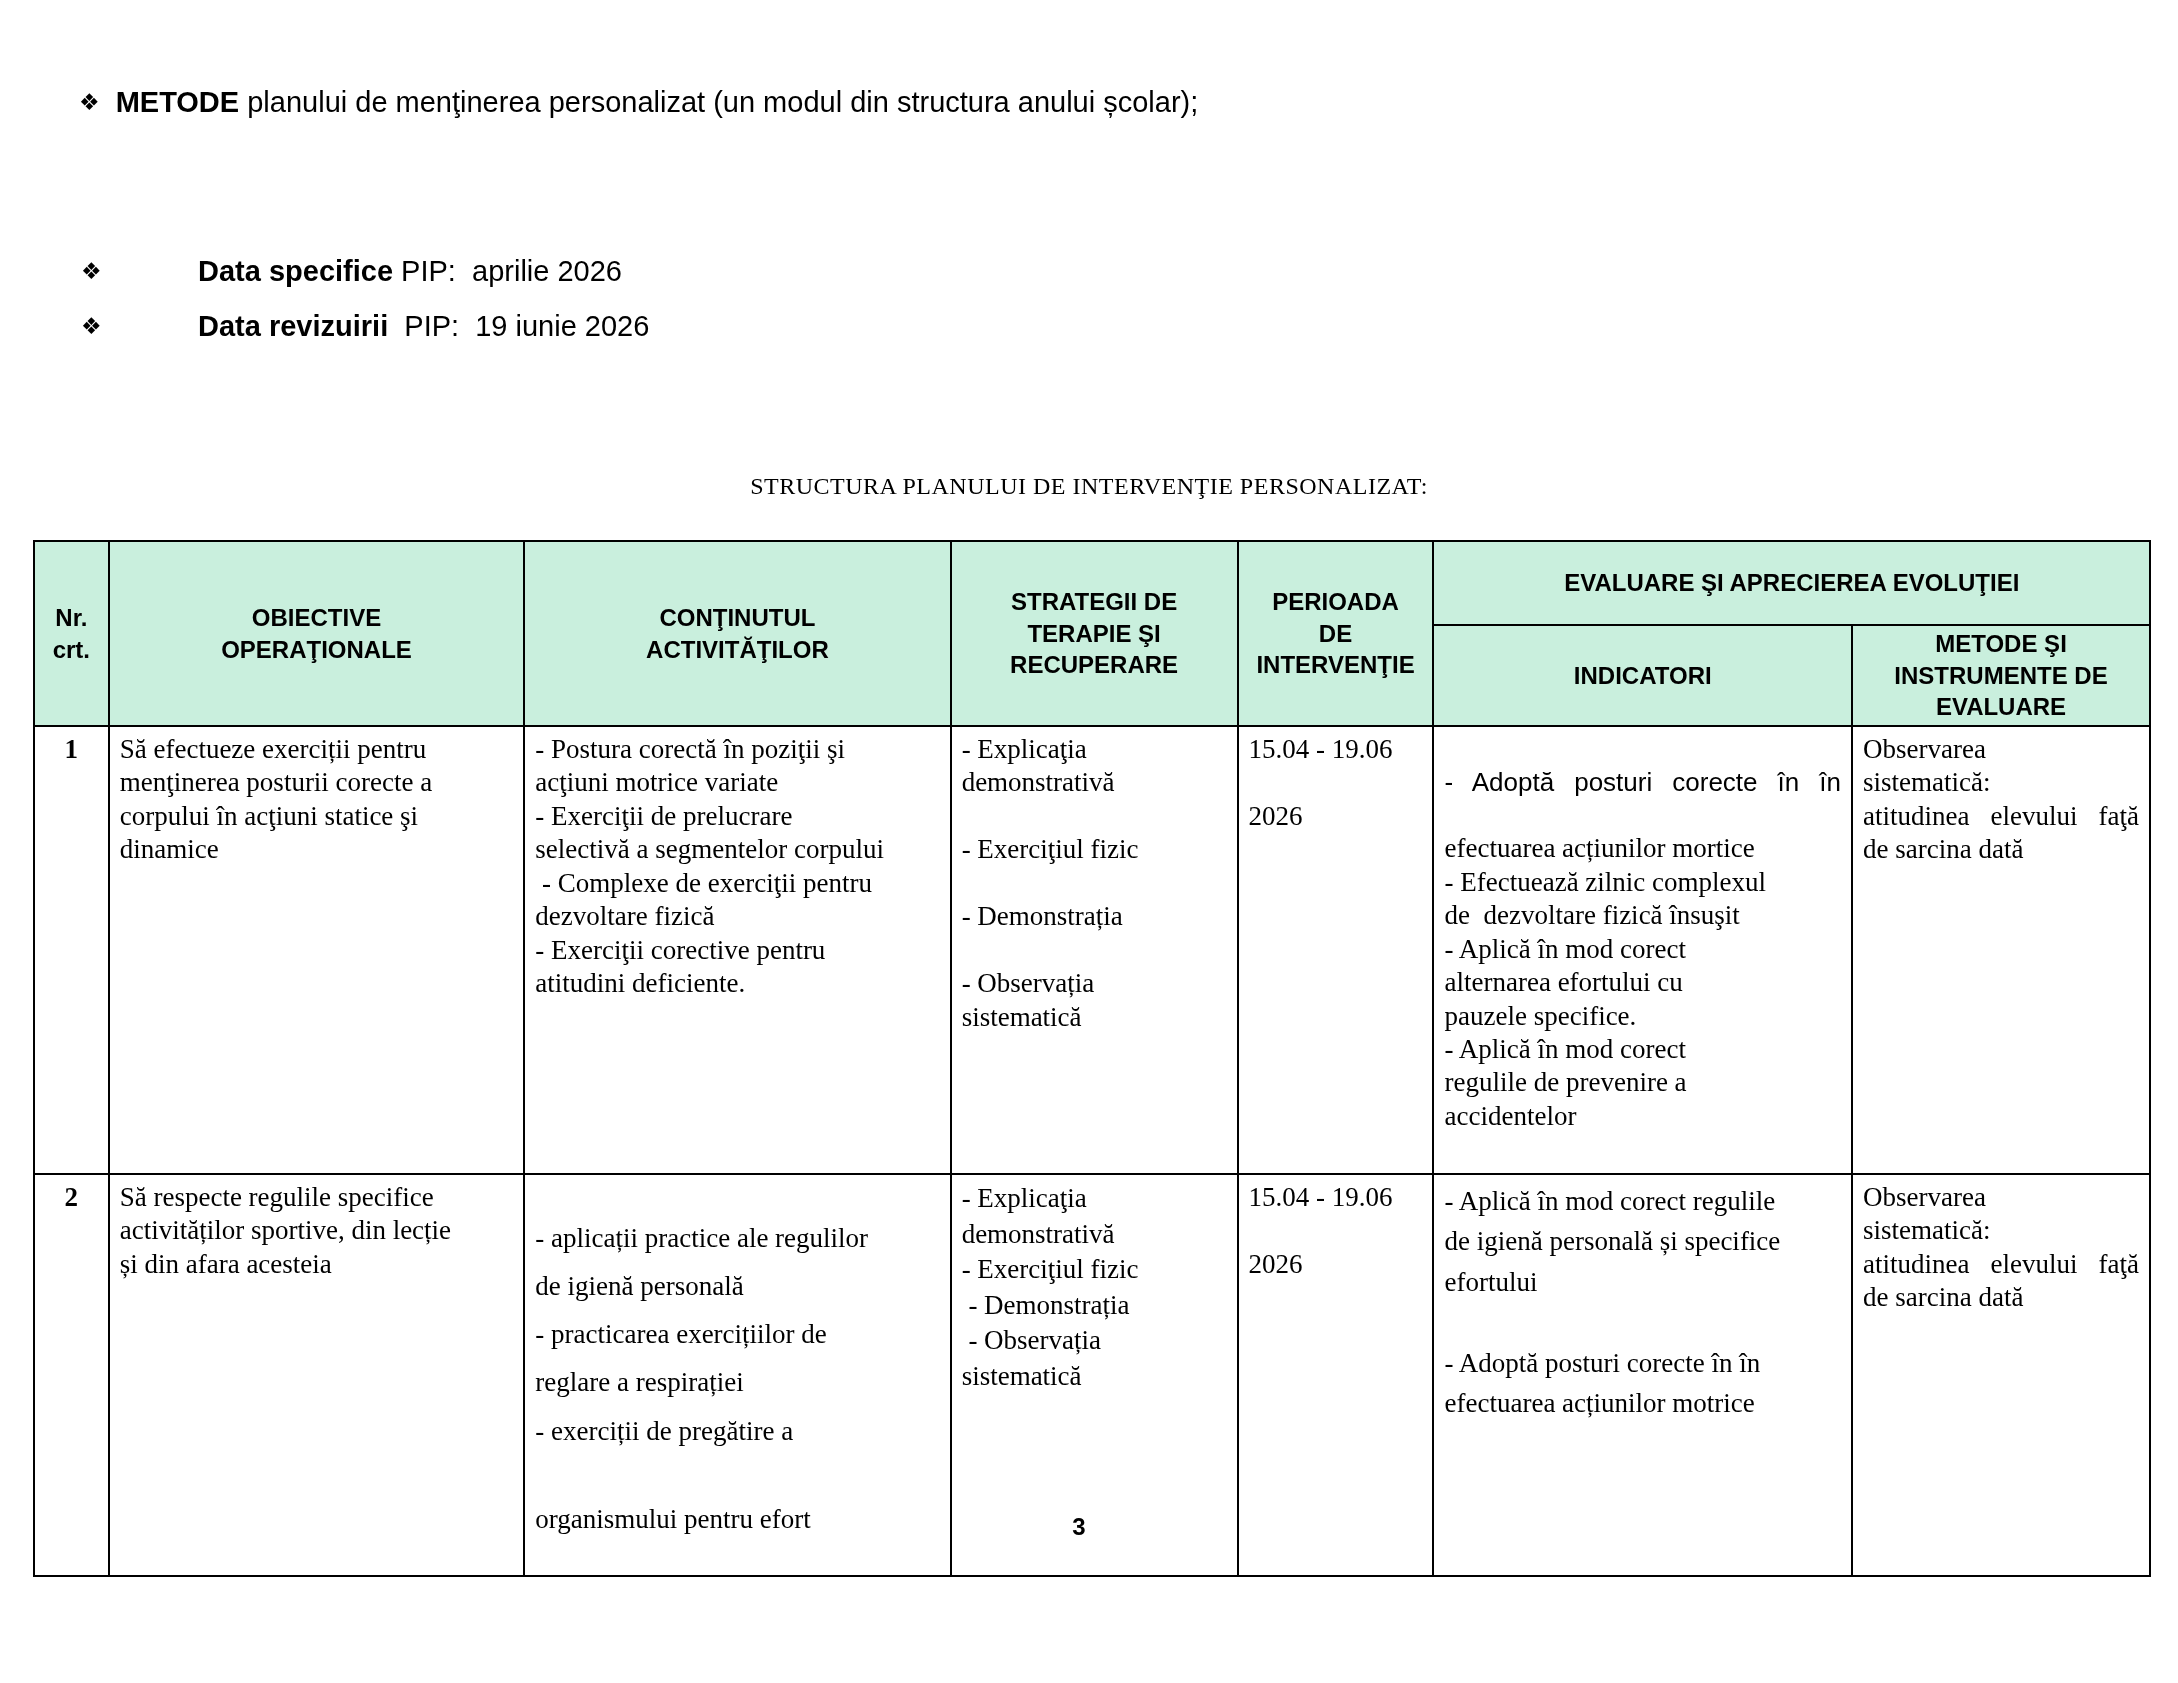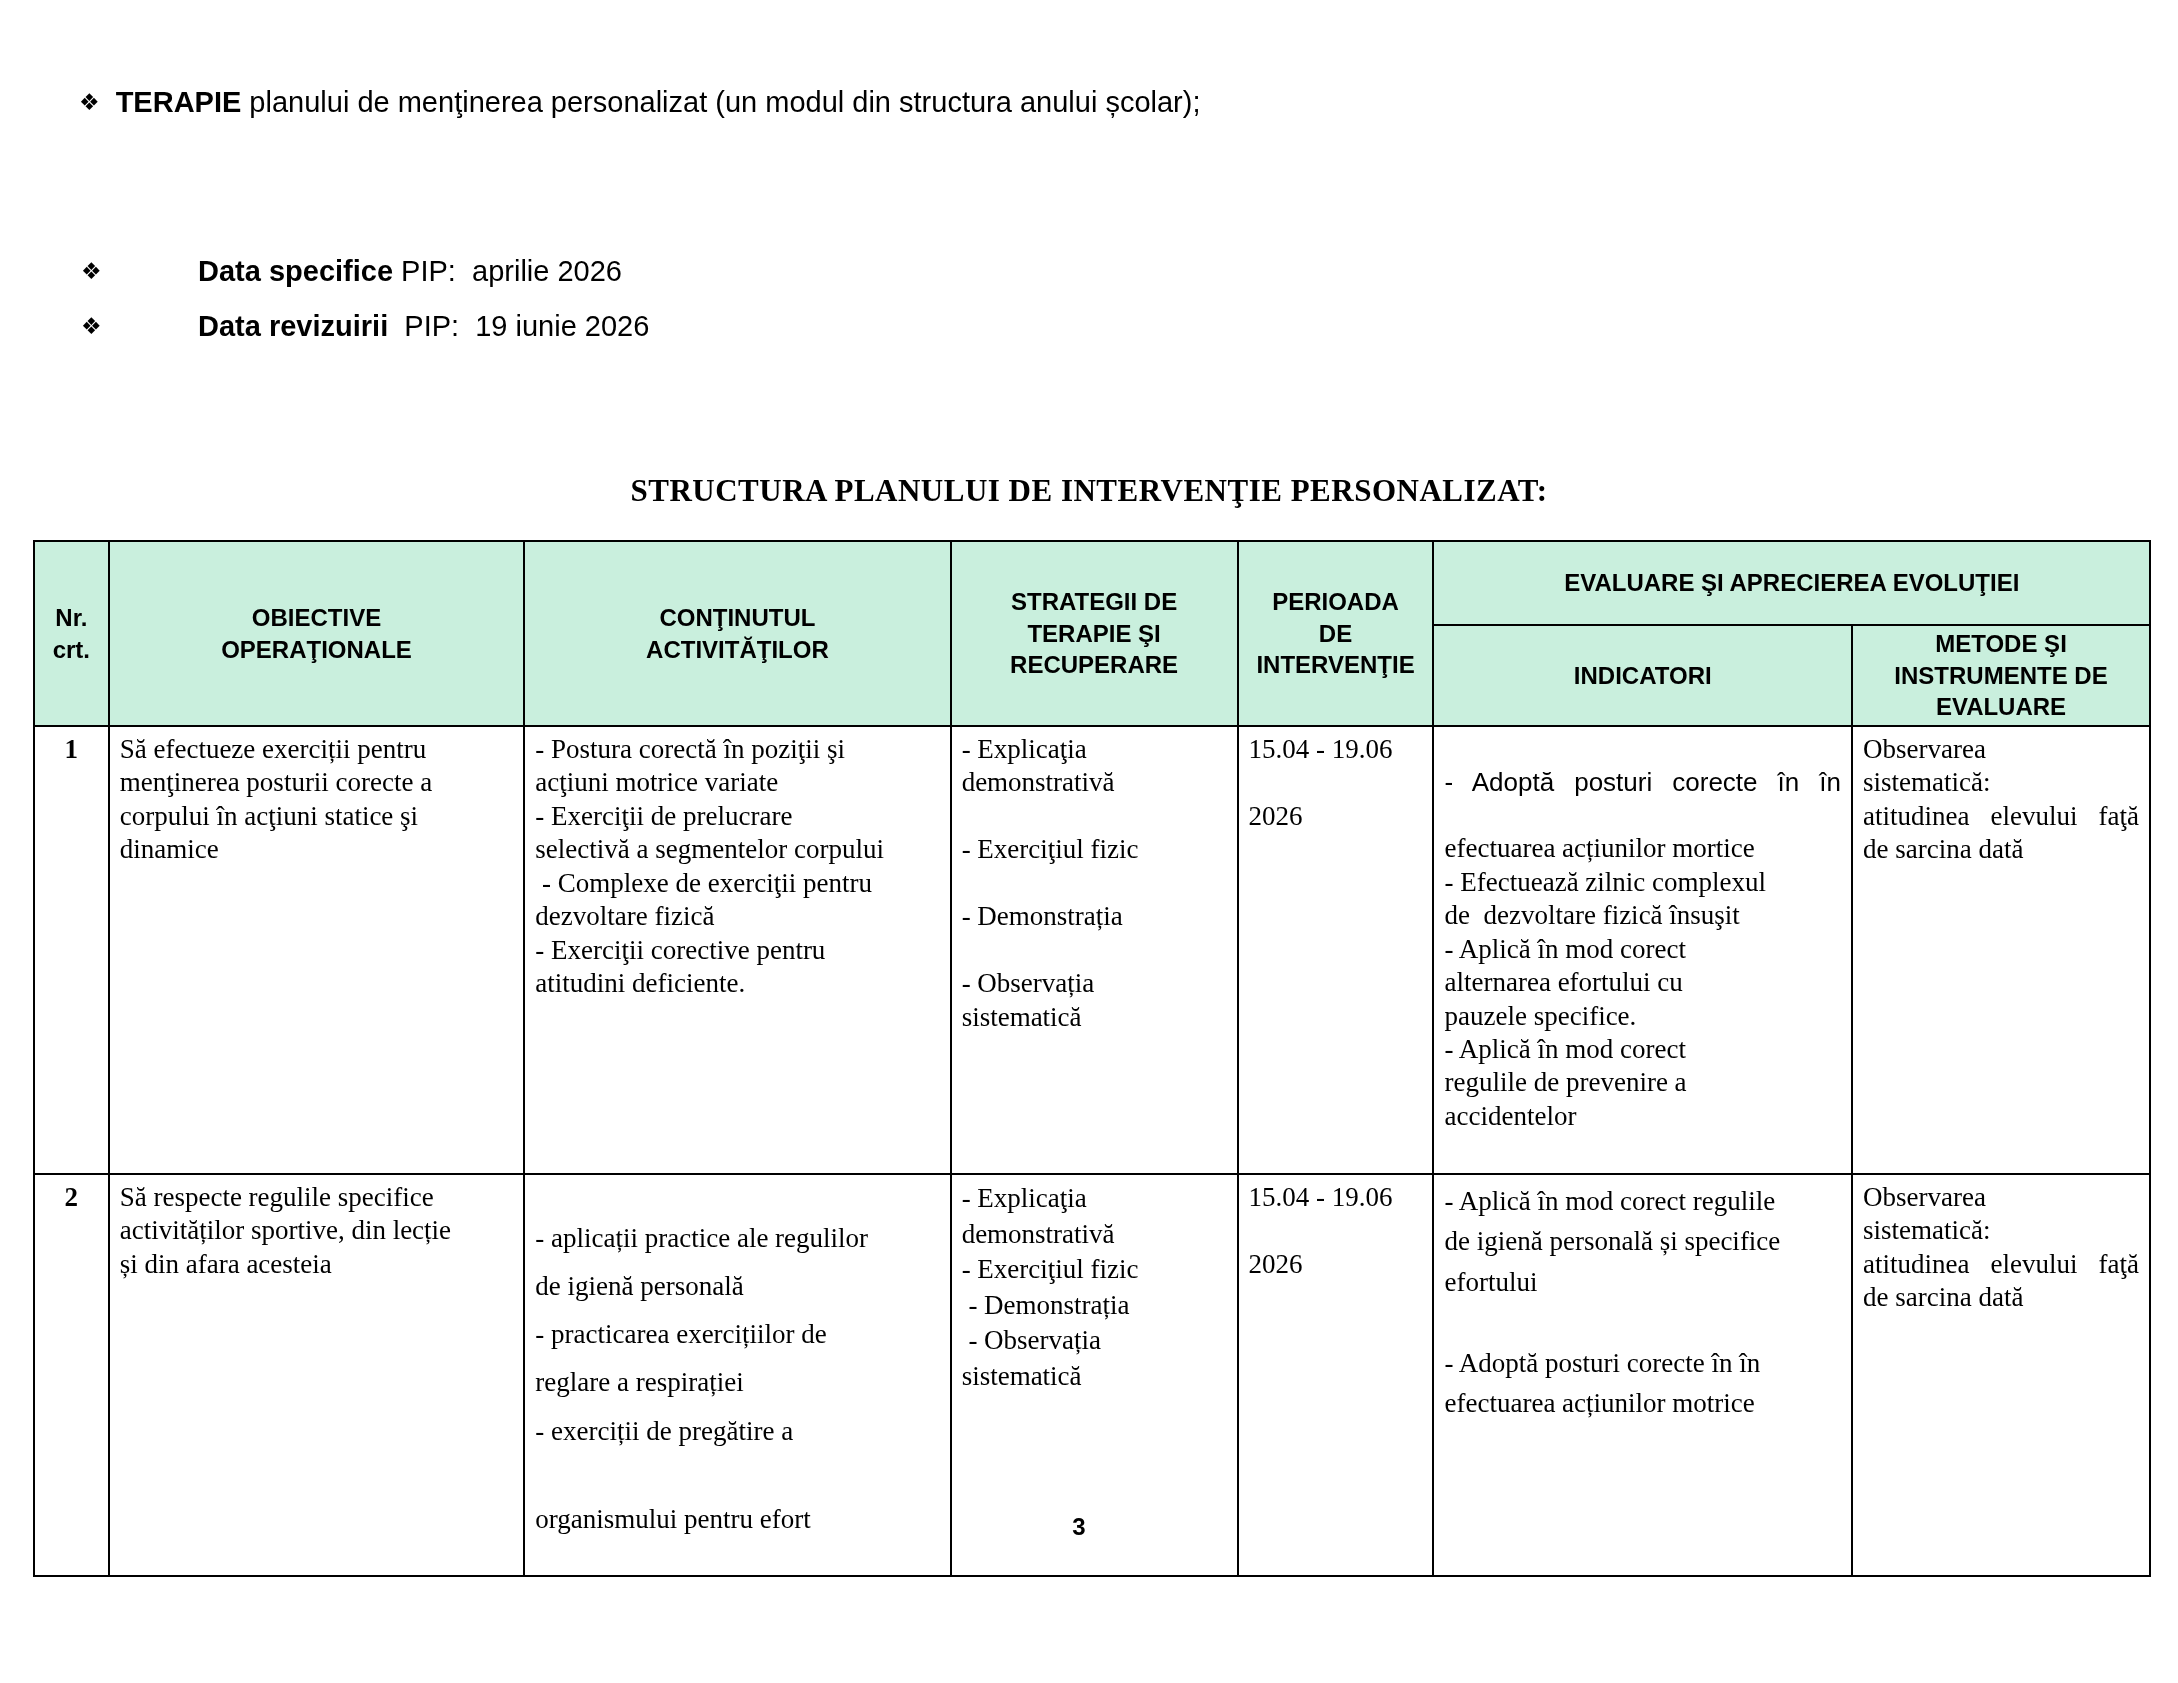--- a/index.html
+++ b/index.html
@@ -17,21 +17,21 @@
   .arrow{font-size:25px;display:inline-block;vertical-align:1px;margin-right:22px;}
   .b{font-weight:bold;}
   .navy{font-weight:bold;color:#1f3864;}
   .it{font-style:italic;}
   .tab-label{position:absolute;left:117px;}
   
   .doc-title{
     position:absolute;top:473px;left:0;width:100%;
     text-align:center;
     font-family:"Liberation Serif",serif;
-    font-weight:bold;font-size:31px;letter-spacing:0.5px;
+    font-weight:normal;font-size:24px;letter-spacing:0.5px;
   }
   
   table.pip{
     position:absolute;left:33px;top:540px;
     width:2118px;
     border-collapse:collapse;
     table-layout:fixed;
   }
   table.pip th,table.pip td{
     border:2px solid #000;
@@ -75,21 +75,21 @@
     position:absolute;top:1513px;left:0;width:2158px;
     text-align:center;font-weight:bold;font-size:24px;
   }
 </style>
 </head>
 <body>
 
 <div class="page">
 
   <div class="tline" style="top:85px;left:79px;">
-    <span class="diamond">❖</span><span class="b">TERAPIE</span><span> planului de menţinerea personalizat (un modul din structura anului școlar);</span>
+    <span class="diamond">❖</span><span class="b">METODE</span><span> planului de menţinerea personalizat (un modul din structura anului școlar);</span>
   </div>
 
 
   <div class="tline" style="top:254px;left:81px;">
     <span class="diamond">❖</span><span class="tab-label"><span class="b">Data specifice</span><span> PIP:&nbsp; aprilie 2026</span></span>
   </div>
 
   <div class="tline" style="top:309px;left:81px;">
     <span class="diamond">❖</span><span class="tab-label"><span class="b">Data revizuirii</span><span>&nbsp; PIP:&nbsp; 19 iunie 2026</span></span>
   </div>

